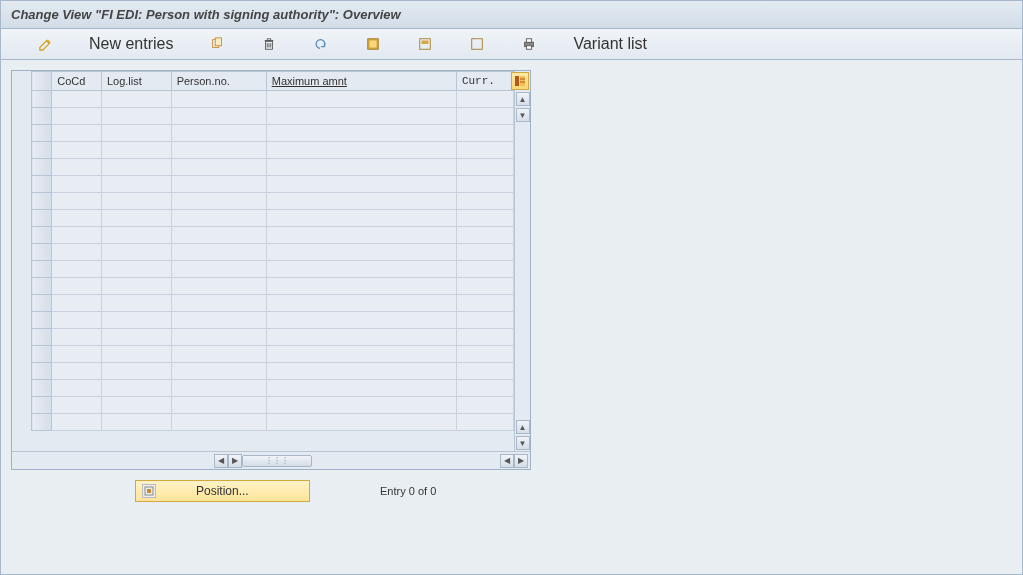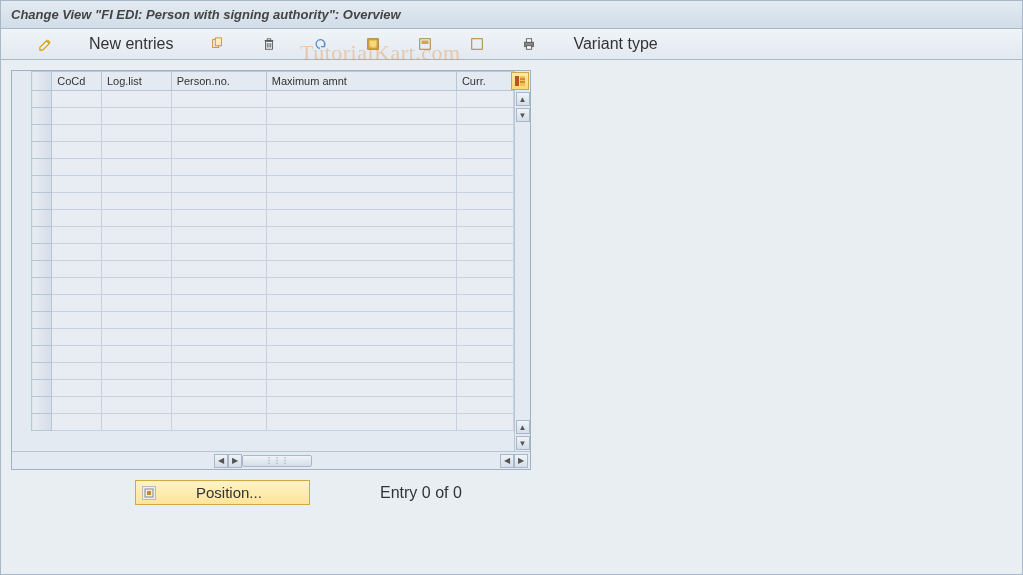--- a/index.html
+++ b/index.html
@@ -93,22 +93,22 @@
       background: #e8edf3;
     }
     .row-selector {
       width: 16px;
       background: linear-gradient(to right, #e8edf3, #d5dde8);
       border: 1px solid #b8c5d3;
     }
     .col-cocd { width: 35px; }
     .col-logtype { width: 55px; }
     .col-partnno { width: 75px; }
-    .col-maxamnt { width: 150px; }
-    .col-curr { width: 45px; }
+    .col-maxamnt { width: 150px; text-decoration: underline; }
+    .col-curr { width: 45px; font-family: Liberation Mono, monospace; }
     .table-config {
       position: absolute;
       top: 1px;
       right: 1px;
       width: 18px;
       height: 18px;
       background: linear-gradient(to bottom, #fde9a8, #f9d779);
       border: 1px solid #d4a840;
       display: flex;
       align-items: center;
@@ -175,34 +175,34 @@
       padding-left: 125px;
     }
     .position-btn {
       background: linear-gradient(to bottom, #fef3c7, #fde49a);
       border: 1px solid #d4a840;
       padding: 3px 10px 3px 6px;
       display: flex;
       align-items: center;
       gap: 40px;
       cursor: pointer;
-      font-size: 15px;
+      font-size: 12px;
       color: #333;
       width: 175px;
       text-align: right;
     }
     .position-btn .pos-icon {
       width: 14px;
       height: 14px;
       background: #eee;
       border: 1px solid #bbb;
       display:flex;align-items:center;justify-content:center;
     }
     .entry-status {
-      font-size: 16px;
+      font-size: 11px;
       color: #333;
     }
     .watermark {
       position: absolute;
       top: 40px;
       left: 300px;
       font-size: 22px;
       color: rgba(236, 133, 45, 0.35);
       font-family: Georgia, serif;
       letter-spacing: 0.5px;
@@ -280,21 +280,21 @@
     <button class="tb-btn">
       <span class="icon">
         <svg width="14" height="14" viewBox="0 0 16 16">
             <rect x="3" y="6" width="10" height="5" fill="#888" stroke="#555"></rect>
             <rect x="5" y="2" width="6" height="4" fill="#fff" stroke="#555"></rect>
             <rect x="5" y="10" width="6" height="4" fill="#fff" stroke="#555"></rect>
           </svg>
       </span>
     </button>
     <button class="tb-btn">
-      <span>Variant type</span>
+      <span>Variant list</span>
     </button>
   </div>
 
   <div class="content-area">
     <div class="table-wrapper">
       <div class="table-config">
         <span class="icon">
           <svg width="12" height="12" viewBox="0 0 12 12">
               <rect x="1" y="1" width="4" height="10" fill="#b8551d"></rect>
               <rect x="6" y="1" width="5" height="10" fill="#f0c050"></rect>
@@ -508,14 +508,13 @@
         <svg width="10" height="10" viewBox="0 0 10 10">
             <rect x="1" y="1" width="8" height="8" fill="none" stroke="#888"></rect>
             <rect x="3" y="3" width="4" height="4" fill="#c78a2e"></rect>
           </svg>
       </span>
       <span>Position...</span>
     </button>
     <span class="entry-status">Entry 0 of 0</span>
   </div>
 
-  <div class="watermark">TutorialKart.com</div>
 </div>
 
 </body></html>

